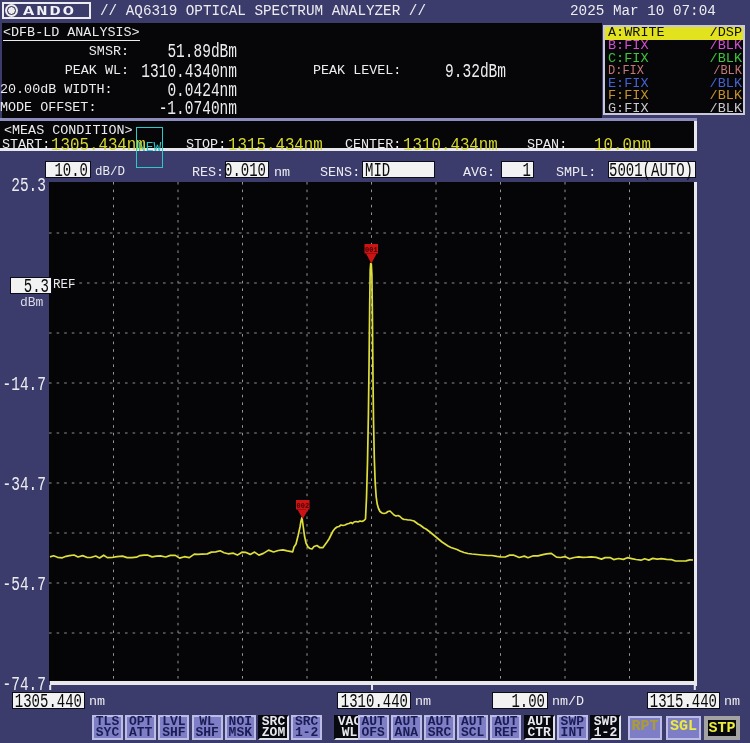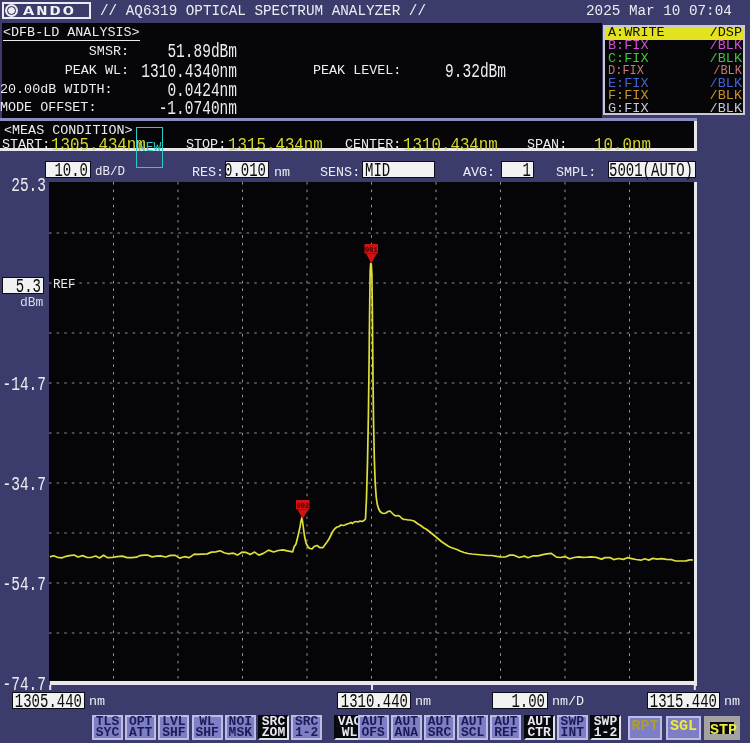--- a/index.html
+++ b/index.html
@@ -24,21 +24,21 @@
   color:#e8e8ee; }
 </style></head>
 <body>
 
 <div class="a" style="left:0;top:0;width:750px;height:23px;background:#3b3b6c;"></div>
 <div class="a" style="left:2px;top:2px;width:89px;height:17px;border:2px solid #ececf0;background:#3b3b6c;"></div>
 <div class="a" style="left:5px;top:4px;width:13px;height:13px;border-radius:50%;background:#ececf0;"></div>
 <div class="a" style="left:7px;top:6px;width:9px;height:9px;border-radius:50%;border:1.5px solid #22224a;"></div>
 <div class="a" style="left:23px;top:3.5px;font-size:13.5px;font-weight:bold;color:#f2f2f4;letter-spacing:1.5px;transform:scaleX(1.38);transform-origin:left center;">ANDO</div>
 <div class="a lab" style="left:100px;top:5px;font-size:14.3px;">// AQ6319 OPTICAL SPECTRUM ANALYZER //</div>
-<div class="a lab" style="left:570px;top:5px;font-size:14.3px;margin-left:16px;">2025 Mar 10 07:04</div>
+<div class="a lab" style="left:570px;top:5px;font-size:14.3px;">2025 Mar 10 07:04</div>
 
 <div class="a" style="left:2px;top:23px;width:600px;height:95px;background:#060608;"></div>
 <div class="a lab" style="left:3px;top:26px;border-bottom:1.5px solid #ececf0;padding-bottom:1px;">&lt;DFB-LD ANALYSIS&gt;</div>
 <div class="a lab" style="left:0;top:45px;width:129px;text-align:right;">SMSR:</div>
 <div class="a lab" style="left:0;top:64px;width:129px;text-align:right;">PEAK WL:</div>
 <div class="a lab" style="left:0;top:83px;width:129px;text-align:left;">20.00dB WIDTH:</div>
 <div class="a lab" style="left:0;top:101px;width:129px;">MODE OFFSET:</div>
 <div class="a big" style="left:0px;top:41px;width:237px;text-align:right;">51.89dBm</div>
 <div class="a big" style="left:0px;top:61px;width:237px;text-align:right;">1310.4340nm</div>
 <div class="a big" style="left:0px;top:80px;width:237px;text-align:right;">0.0424nm</div>
@@ -121,21 +121,21 @@
   <rect x="322" y="503" width="2" height="5" fill="#e8e8ec"></rect>
   <rect x="0.2" y="503" width="2" height="5" fill="#e8e8ec"></rect>
   <rect x="644.8" y="503" width="2" height="5" fill="#e8e8ec"></rect>
 </svg>
 
 <div class="a big" style="left:0;top:175px;width:46px;text-align:right;">25.3</div>
 <div class="a big" style="left:0;top:374px;width:46px;text-align:right;">-14.7</div>
 <div class="a big" style="left:0;top:474px;width:46px;text-align:right;">-34.7</div>
 <div class="a big" style="left:0;top:574px;width:46px;text-align:right;">-54.7</div>
 <div class="a big" style="left:0;top:674px;width:46px;text-align:right;">-74.7</div>
-<div class="a wbox" style="left:2px;top:277px;width:42px;height:17px;"><span class="wv">5.3</span></div>
+<div class="a wbox" style="left:10px;top:277px;width:42px;height:17px;"><span class="wv">5.3</span></div>
 <div class="a" style="left:20px;top:295px;font-size:13px;color:#d8d8e4;">dBm</div>
 
 <div class="a wbox" style="left:12px;top:692px;width:73px;height:17px;"><span class="wv">1305.440</span></div>
 <div class="a lab" style="left:89px;top:695px;">nm</div>
 <div class="a wbox" style="left:337px;top:692px;width:74px;height:17px;"><span class="wv">1310.440</span></div>
 <div class="a lab" style="left:415px;top:695px;">nm</div>
 <div class="a wbox" style="left:492px;top:692px;width:56px;height:17px;"><span class="wv">1.00</span></div>
 <div class="a lab" style="left:552px;top:695px;">nm/D</div>
 <div class="a wbox" style="left:647px;top:692px;width:73px;height:17px;"><span class="wv">1315.440</span></div>
 <div class="a lab" style="left:724px;top:695px;">nm</div>
@@ -151,13 +151,13 @@
 <div class="a btn" style="left:357.6px;">AUT<br>OFS</div>
 <div class="a btn" style="left:390.8px;">AUT<br>ANA</div>
 <div class="a btn" style="left:424.0px;">AUT<br>SRC</div>
 <div class="a btn" style="left:457.2px;">AUT<br>SCL</div>
 <div class="a btn" style="left:490.4px;">AUT<br>REF</div>
 <div class="a btn btnb" style="left:523.6px;">AUT<br>CTR</div>
 <div class="a btn" style="left:556.8px;">SWP<br>INT</div>
 <div class="a btn btnb" style="left:590.0px;">SWP<br>1-2</div>
 <div class="a btn" style="left:628px;width:34px;height:24px;top:716px;font-size:15px;line-height:18px;color:#ad9c30;">RPT</div>
 <div class="a btn" style="left:666px;width:35px;height:24px;top:716px;font-size:15px;line-height:18px;color:#ecec3a;">SGL</div>
-<div class="a btn" style="left:704px;width:36px;height:24px;top:716px;font-size:15px;line-height:18px;background:#08080f;border:6px solid #a3a3a3;color:#ecec3a;">STP</div>
+<div class="a btn" style="left:704px;width:36px;height:24px;top:716px;font-size:15px;line-height:18px;background:#08080f;border:4px solid #a3a3a3;color:#ecec3a;">STP</div>
 
 </body></html>

